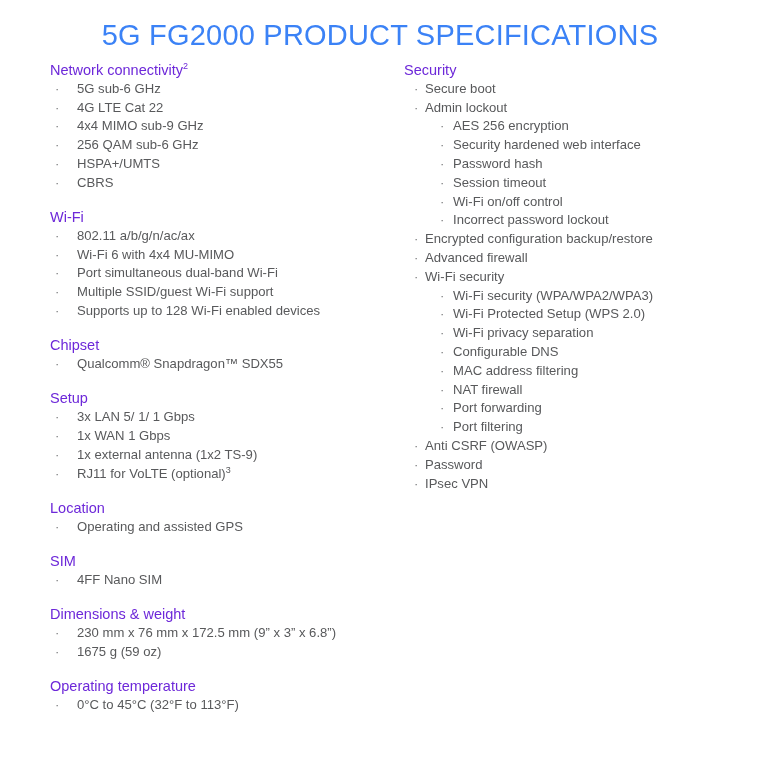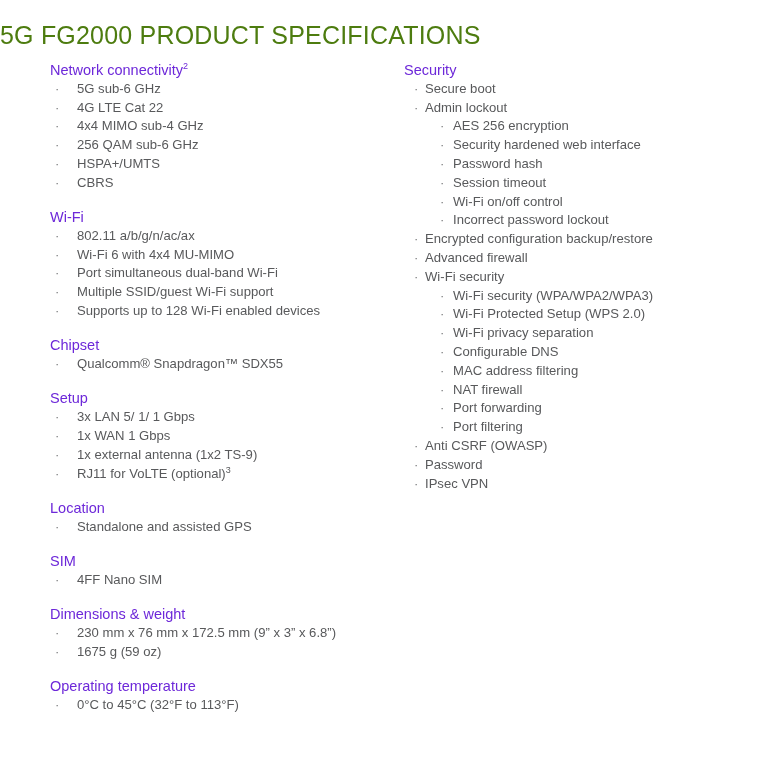--- a/index.html
+++ b/index.html
@@ -23,24 +23,25 @@
     height: 761px;
     background: #ffffff;
   }
 
   
   .page-title {
     position: absolute;
     top: 22px;
     left: 0;
     width: 760px;
-    font-size: 25px;
+    text-align: center;
+    font-size: 29px;
     line-height: 26px;
     letter-spacing: 0.2px;
-    color: #4d7c0f;
+    color: #3b82f6;
     font-weight: 400;
     white-space: nowrap;
   }
 
   
   .columns {
     position: absolute;
     top: 61px;
     left: 0;
     width: 760px;
@@ -114,21 +115,21 @@
 
   <div class="page-title">5G FG2000 PRODUCT SPECIFICATIONS</div>
 
   <div class="columns">
     <div class="col col-left" id="left-col">
         <div class="section">
           <div class="section-heading">Network connectivity<sup>2</sup></div>
           <ul class="bullets">
             <li class="bullet"><span class="dot">·</span><span class="txt">5G sub-6 GHz</span></li>
             <li class="bullet"><span class="dot">·</span><span class="txt">4G LTE Cat 22</span></li>
-            <li class="bullet"><span class="dot">·</span><span class="txt">4x4 MIMO sub-4 GHz</span></li>
+            <li class="bullet"><span class="dot">·</span><span class="txt">4x4 MIMO sub-9 GHz</span></li>
             <li class="bullet"><span class="dot">·</span><span class="txt">256 QAM sub-6 GHz</span></li>
             <li class="bullet"><span class="dot">·</span><span class="txt">HSPA+/UMTS</span></li>
             <li class="bullet"><span class="dot">·</span><span class="txt">CBRS</span></li>
           </ul>
         </div>
         <div class="section">
           <div class="section-heading">Wi-Fi</div>
           <ul class="bullets">
             <li class="bullet"><span class="dot">·</span><span class="txt">802.11 a/b/g/n/ac/ax</span></li>
             <li class="bullet"><span class="dot">·</span><span class="txt">Wi-Fi 6 with 4x4 MU-MIMO</span></li>
@@ -148,21 +149,21 @@
           <ul class="bullets">
             <li class="bullet"><span class="dot">·</span><span class="txt">3x LAN 5/ 1/ 1 Gbps</span></li>
             <li class="bullet"><span class="dot">·</span><span class="txt">1x WAN 1 Gbps</span></li>
             <li class="bullet"><span class="dot">·</span><span class="txt">1x external antenna (1x2 TS-9)</span></li>
             <li class="bullet"><span class="dot">·</span><span class="txt">RJ11 for VoLTE (optional)</span><sup>3</sup></li>
           </ul>
         </div>
         <div class="section">
           <div class="section-heading">Location</div>
           <ul class="bullets">
-            <li class="bullet"><span class="dot">·</span><span class="txt">Standalone and assisted GPS</span></li>
+            <li class="bullet"><span class="dot">·</span><span class="txt">Operating and assisted GPS</span></li>
           </ul>
         </div>
         <div class="section">
           <div class="section-heading">SIM</div>
           <ul class="bullets">
             <li class="bullet"><span class="dot">·</span><span class="txt">4FF Nano SIM</span></li>
           </ul>
         </div>
         <div class="section">
           <div class="section-heading">Dimensions &amp; weight</div>

